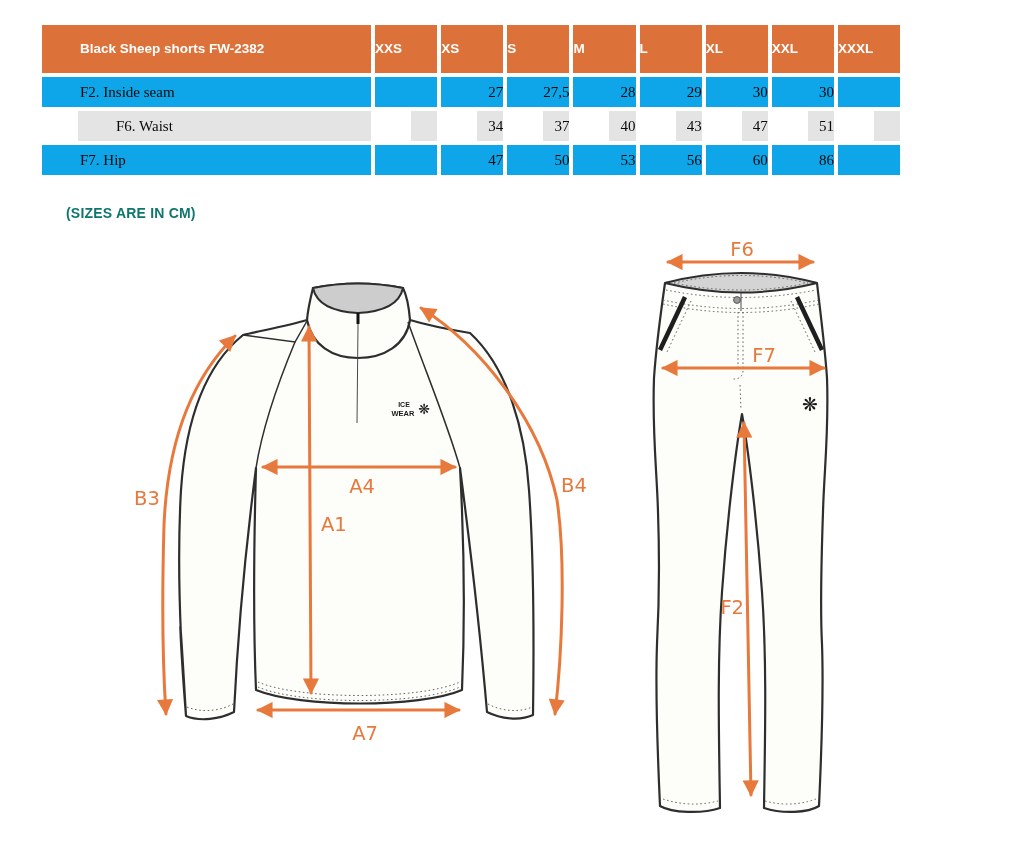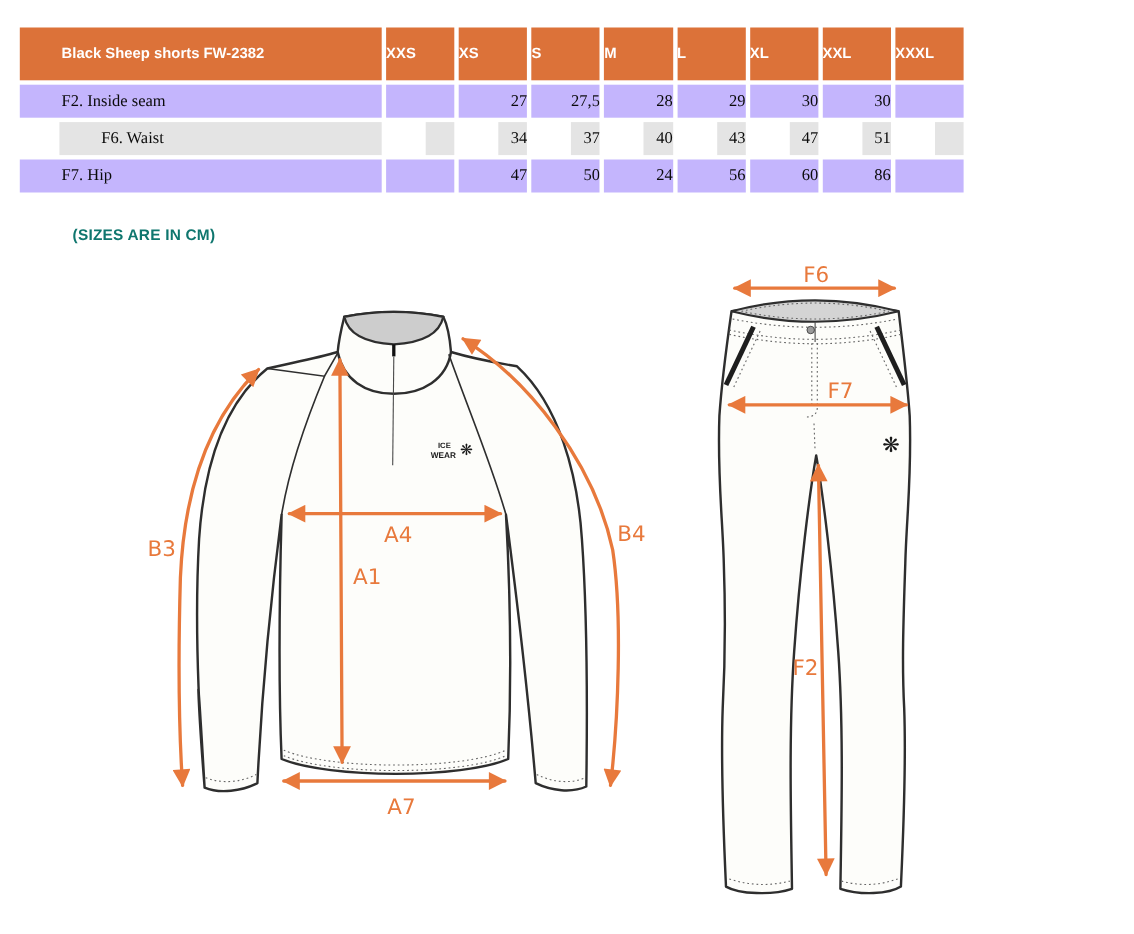--- a/index.html
+++ b/index.html
@@ -1,27 +1,27 @@
 <!DOCTYPE html>
 <html><head>
 <meta charset="utf-8">
 <style>
   html,body{margin:0;padding:0;background:#fff;}
   .page{position:relative;width:1031px;height:849px;background:#ffffff;
         font-family:"Liberation Sans",sans-serif;overflow:hidden;}
   
-  .size-table{position:absolute;left:18px;top:25px;width:858px;z-index:2;}
+  .size-table{position:absolute;left:42px;top:25px;width:858px;z-index:2;}
   .t-row{display:grid;grid-template-columns:329px repeat(8,1fr);gap:4px;margin-bottom:4px;}
   .cell{overflow:hidden;white-space:nowrap;}
   .t-header .cell{background:#DC7239;color:#ffffff;font-weight:bold;font-size:13.5px;
                   height:48px;line-height:48px;}
   .t-header .title-cell{text-align:left;padding-left:38px;}
   .t-data .cell{height:30px;line-height:30px;font-family:"Liberation Serif",serif;
                 font-size:15px;color:#0a0a0a;text-align:right;}
-  .t-data.dark .cell{background:#c4b5fd;}
+  .t-data.dark .cell{background:#0ea5e9;}
   .t-data.light .cell{background:#E4E4E4;margin-left:36px;}
   .t-data .label-cell{text-align:left;padding-left:38px;}
   
   .note{position:absolute;left:66px;top:205px;color:#0f766e;font-size:14px;
         font-weight:bold;letter-spacing:.2px;z-index:2;}
   
   .diagram{position:absolute;left:0;top:0;z-index:1;}
   .outline{fill:#FDFDFA;stroke:#2E2E2E;stroke-width:2.2;stroke-linejoin:round;}
   .grayfill{fill:#CDCDCD;stroke:#2E2E2E;stroke-width:2;}
   .seam{fill:none;stroke:#2E2E2E;stroke-width:1.5;}
@@ -70,21 +70,21 @@
           <div class="cell value-cell">43</div>
           <div class="cell value-cell">47</div>
           <div class="cell value-cell">51</div>
           <div class="cell value-cell"></div>
         </div>
         <div class="t-row t-data dark">
           <div class="cell label-cell">F7. Hip</div>
           <div class="cell value-cell"></div>
           <div class="cell value-cell">47</div>
           <div class="cell value-cell">50</div>
-          <div class="cell value-cell">24</div>
+          <div class="cell value-cell">53</div>
           <div class="cell value-cell">56</div>
           <div class="cell value-cell">60</div>
           <div class="cell value-cell">86</div>
           <div class="cell value-cell"></div>
         </div>
       </div>
   </div>
 
   <div class="note">(SIZES ARE IN CM)</div>
 

